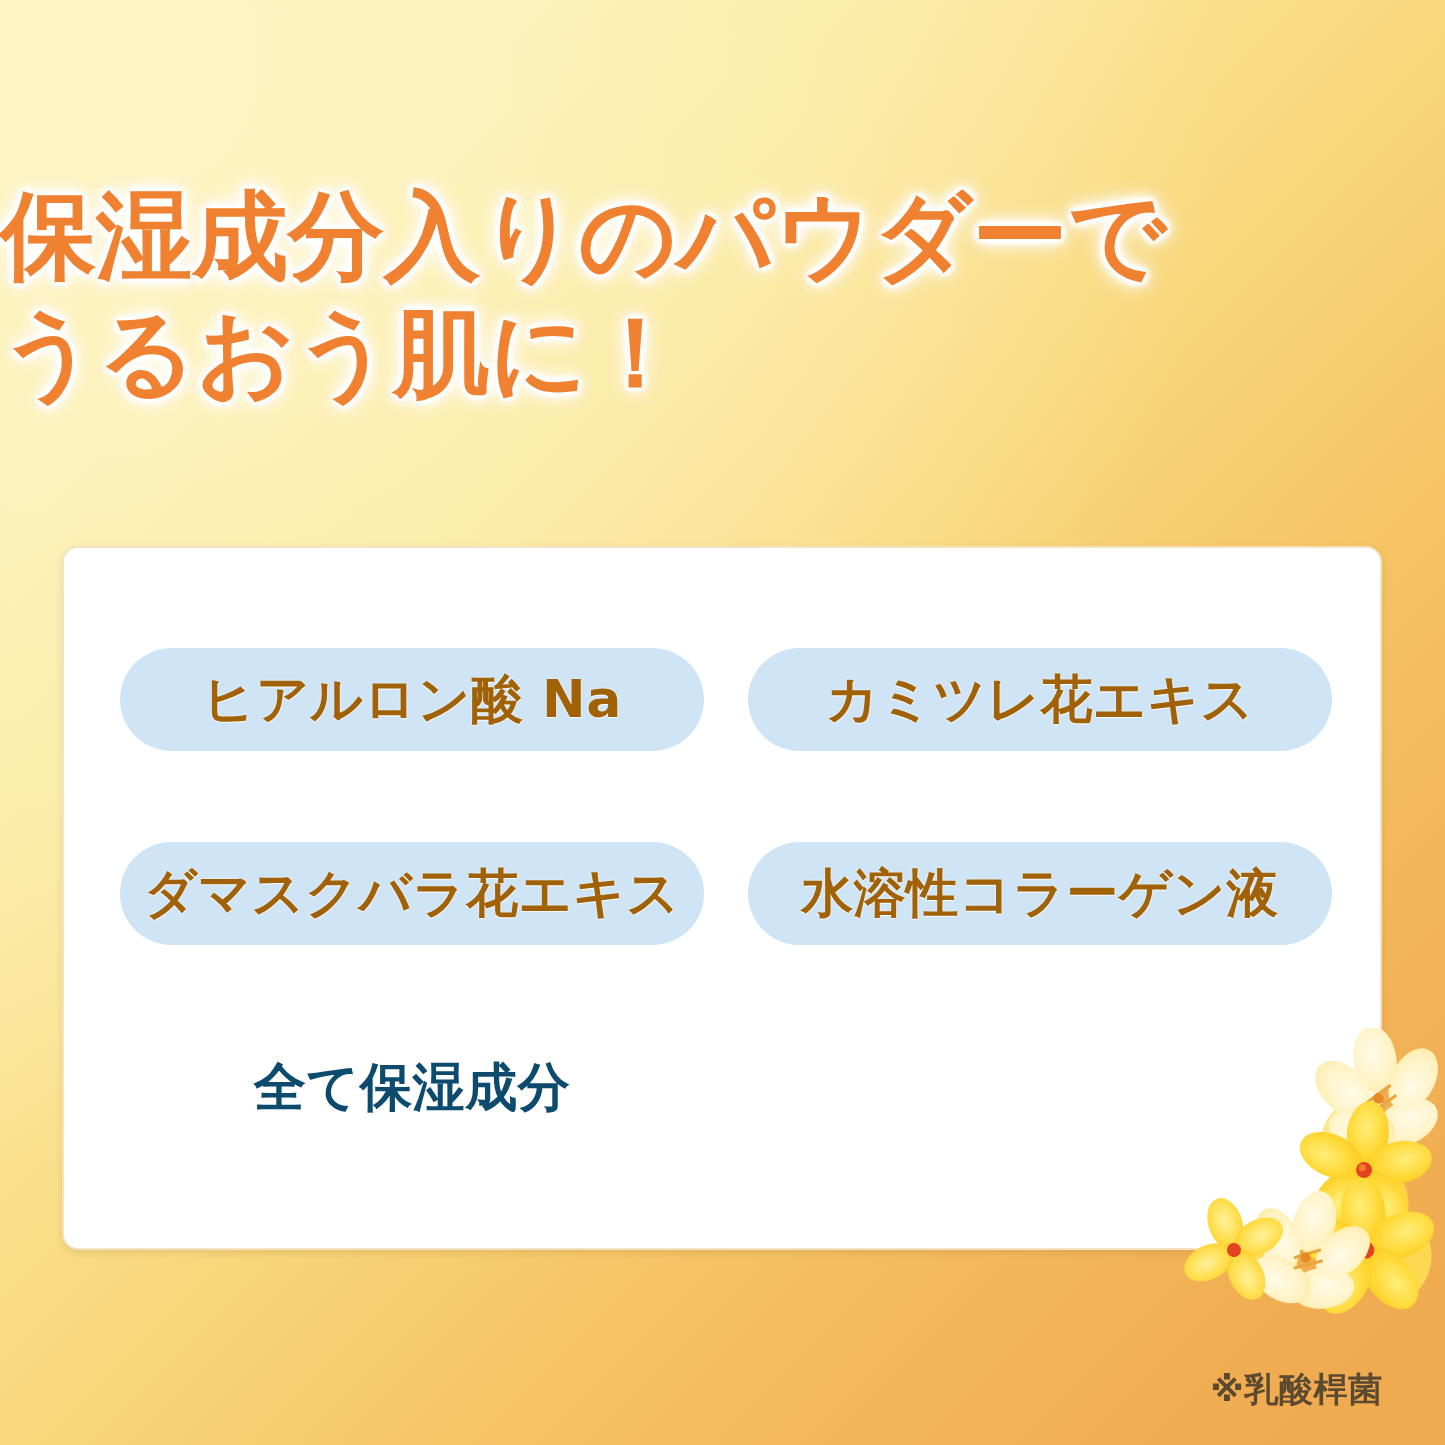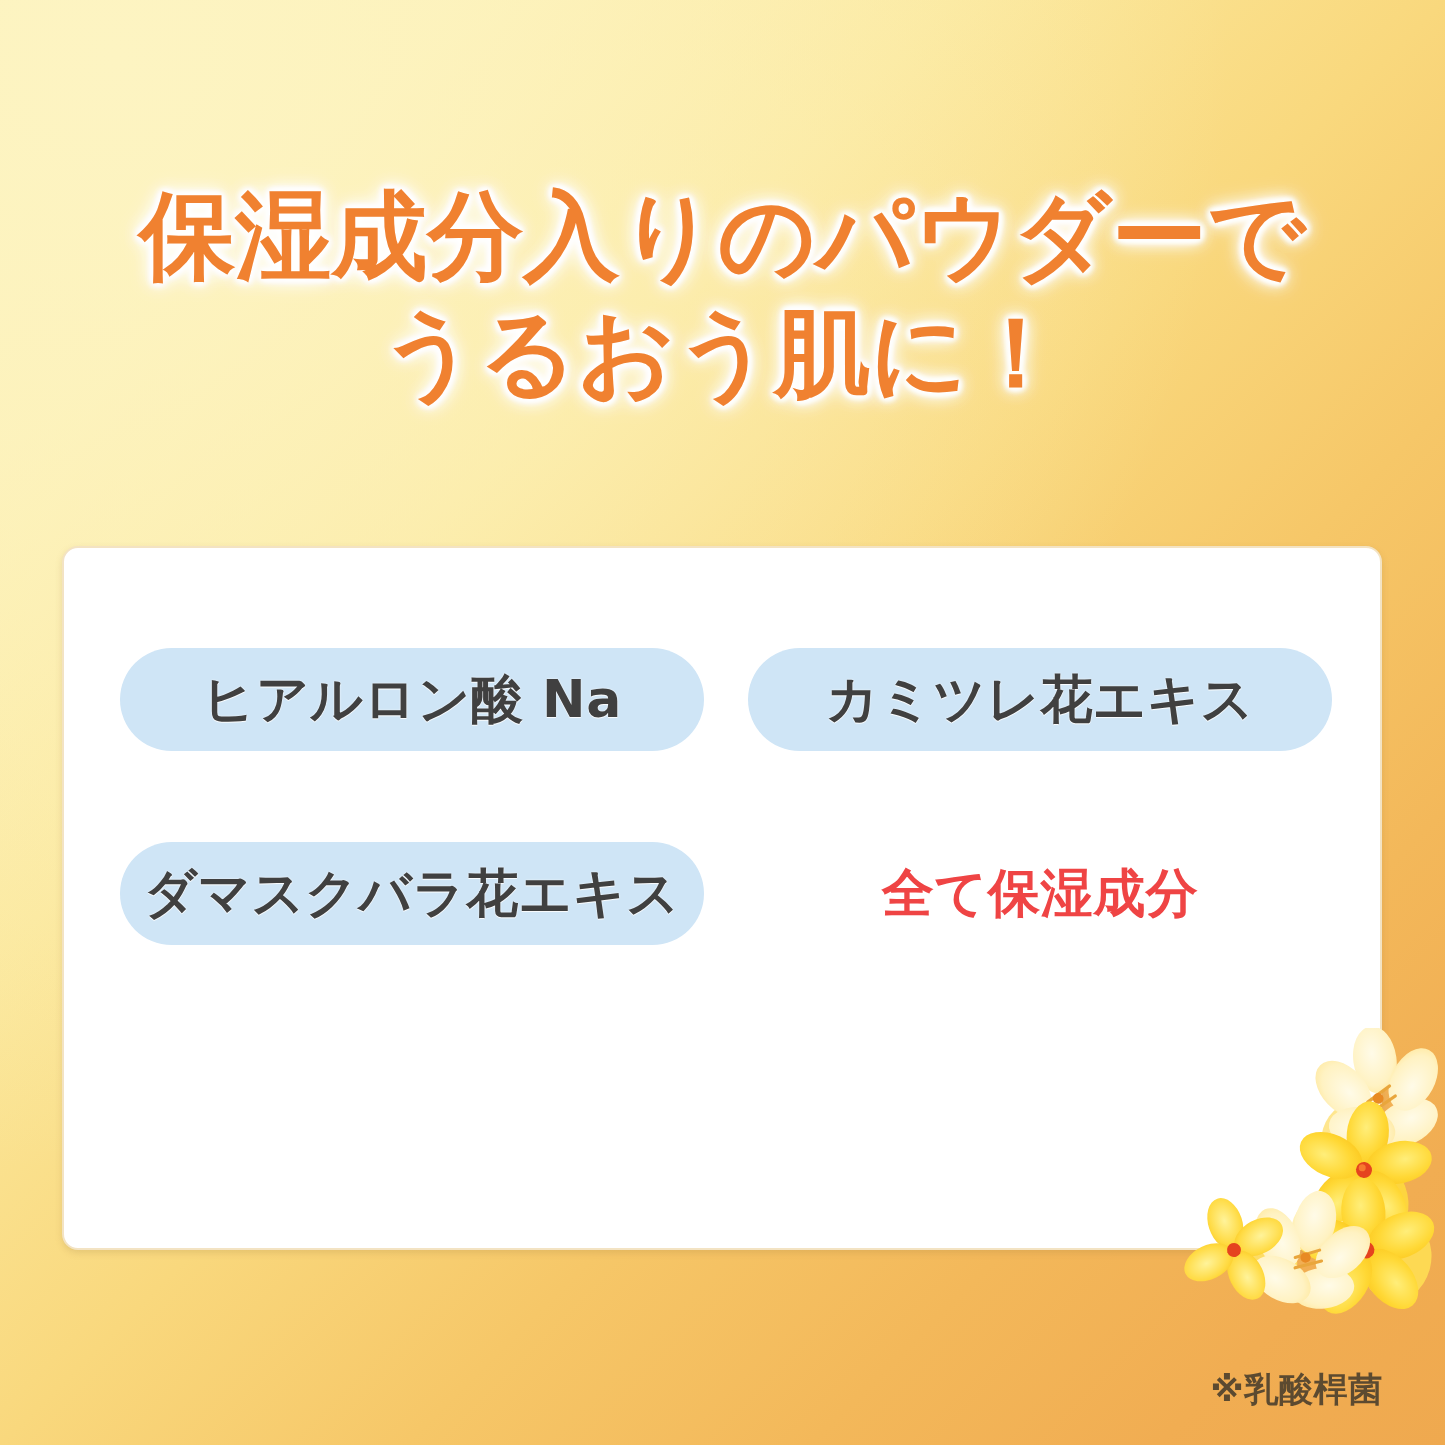--- a/index.html
+++ b/index.html
@@ -30,21 +30,21 @@
         #efa94f 100%);
     overflow: hidden;
   }
 
   
   #headline {
     position: absolute;
     left: 0;
     top: 178px;
     width: 1445px;
-    text-align: center;
+    text-align: left;
     line-height: 1.22;
     letter-spacing: 0.005em;
   }
   .hl-line {
     display: block;
     font-size: 96px;
     font-weight: 700;
     color: #f08130;
     text-shadow:
        0 0 9px #ffffff,  0 0 9px #ffffff,  0 0 9px #ffffff,
@@ -92,32 +92,32 @@
     border-radius: 52px;
     background: #cfe5f6;
     display: flex;
     align-items: center;
     justify-content: center;
     box-sizing: border-box;
   }
   .pill-label, .plain-label {
     font-size: 52px;
     font-weight: 700;
-    color: #404040;
+    color: #a16207;
     letter-spacing: 0.01em;
     white-space: nowrap;
     text-shadow: 0 0 2px rgba(255,255,255,0.95), 0 1px 0 rgba(255,255,255,0.8);
   }
   .pill-label .sup {
     font-size: 26px;
     vertical-align: super;
     letter-spacing: 0;
   }
   .plain-label {
-    color: #ef4444;
+    color: #0c4a6e;
   }
 
   
   #flowers {
     position: absolute;
     left: 1152px;
     top: 1028px;
     width: 300px;
     height: 290px;
     pointer-events: none;
@@ -161,20 +161,25 @@
           <span class="pill-label">カミツレ花エキス</span>
         </div>
       </div>
 
       <div class="cell">
         <div class="pill">
           <span class="pill-label">ダマスクバラ花エキス</span>
         </div>
       </div>
 
+      <div class="cell">
+        <div class="pill">
+          <span class="pill-label">水溶性コラーゲン液</span>
+        </div>
+      </div>
 
 
       <div class="cell">
         <span class="plain-label">全て保湿成分</span>
       </div>
 
     </div>
   </div>
 
   <div id="flowers">

